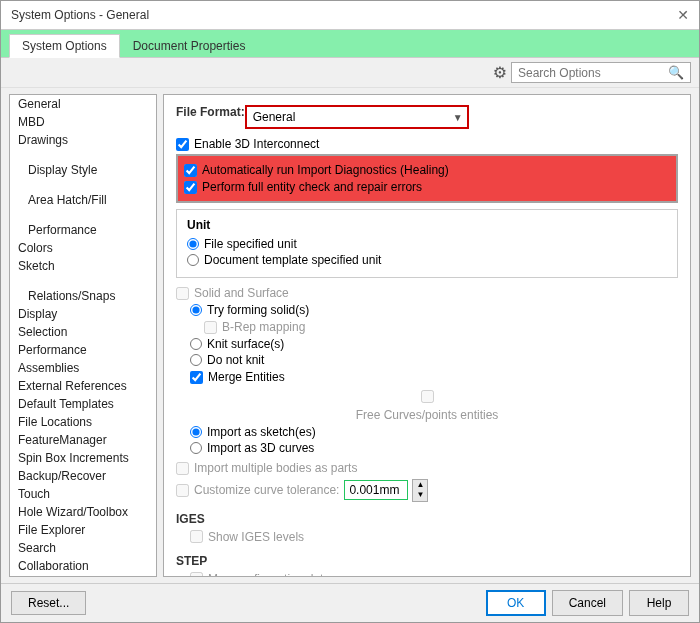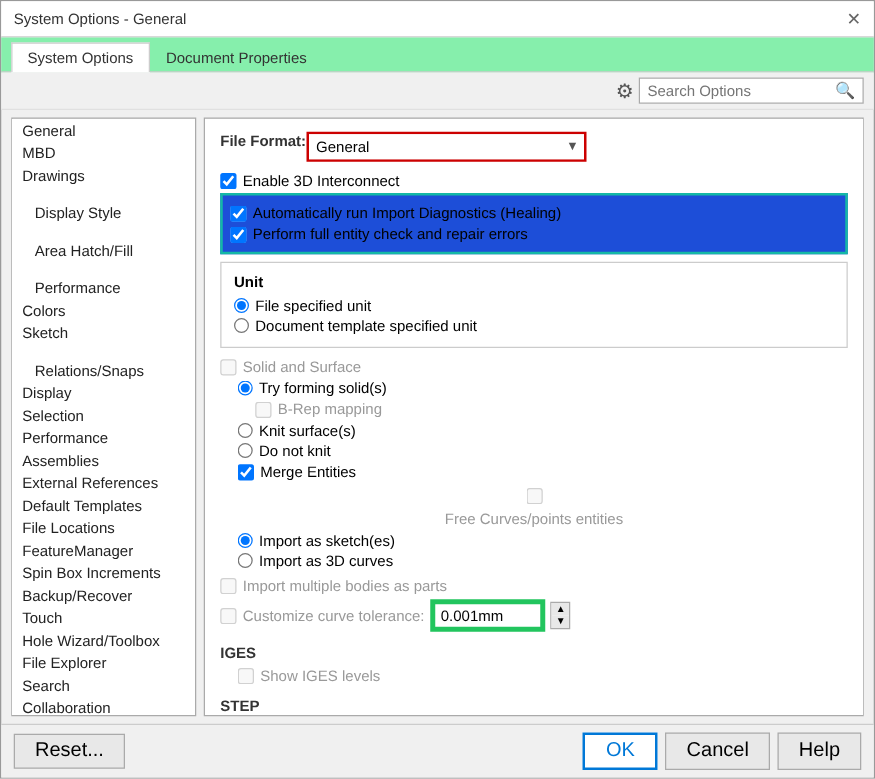--- a/index.html
+++ b/index.html
@@ -164,24 +164,24 @@
       align-items: center;
       gap: 5px;
       margin: 3px 0;
     }
     .checkbox-row input[type=checkbox] {
       width: 13px;
       height: 13px;
       margin: 0;
     }
     .highlight-border {
-      border: 2px solid #14b8a6;
+      border: 2px solid #a3a3a3;
       padding: 4px 6px;
       margin-bottom: 6px;
-      background: #1d4ed8;
+      background: #ef4444;
     }
     .section-box {
       border: 1px solid #ccc;
       padding: 8px 10px;
       margin-bottom: 8px;
     }
     .section-title {
       font-weight: 600;
       margin-bottom: 5px;
       font-size: 12px;
@@ -203,22 +203,22 @@
     .section-heading {
       font-weight: 700;
       font-size: 12px;
       margin: 10px 0 4px 0;
       color: #333;
     }
     .indent-block {
       margin-left: 14px;
     }
     .input-small {
-      width: 92px;
-      border: 4px solid #22c55e;
+      width: 64px;
+      border: 1px solid #22c55e;
       padding: 2px 4px;
       font-size: 12px;
     }
     .spinner-wrapper {
       display: flex;
       align-items: center;
       gap: 4px;
     }
     .spinner-btns {
       display: flex;
@@ -241,21 +241,21 @@
       border-top: 1px solid #ccc;
       background: #f0f0f0;
     }
     .footer-left {}
     .footer-right {
       display: flex;
       gap: 6px;
     }
     .btn {
       padding: 4px 16px;
-      font-size: 16px;
+      font-size: 12px;
       border: 1px solid #aaa;
       background: #e8e8e8;
       cursor: pointer;
       min-width: 60px;
     }
     .btn.primary {
       border: 2px solid #0078d7;
       color: #0078d7;
       background: #fff;
     }

